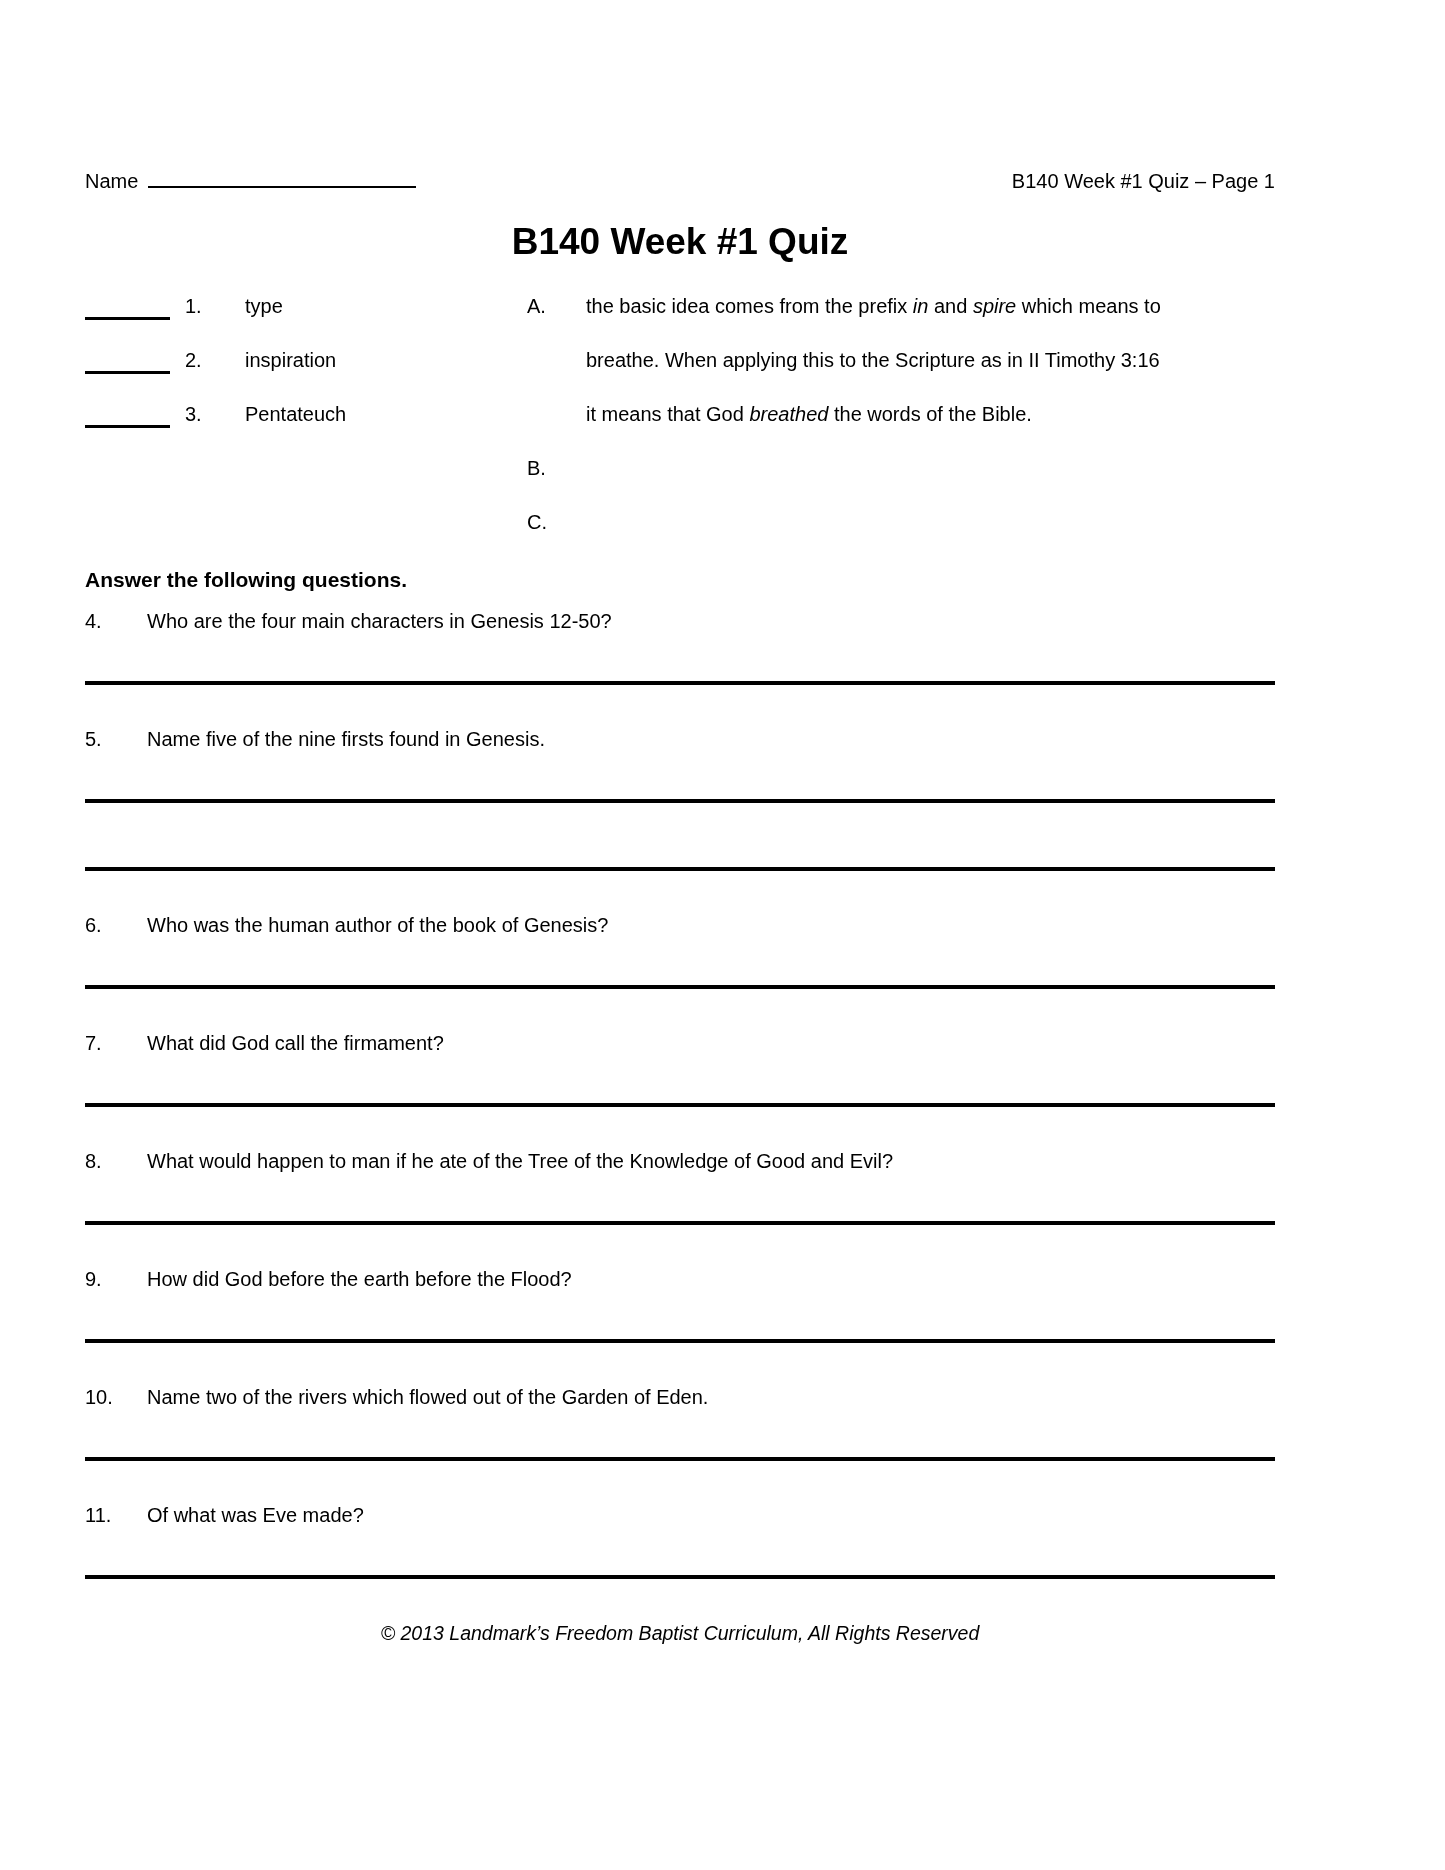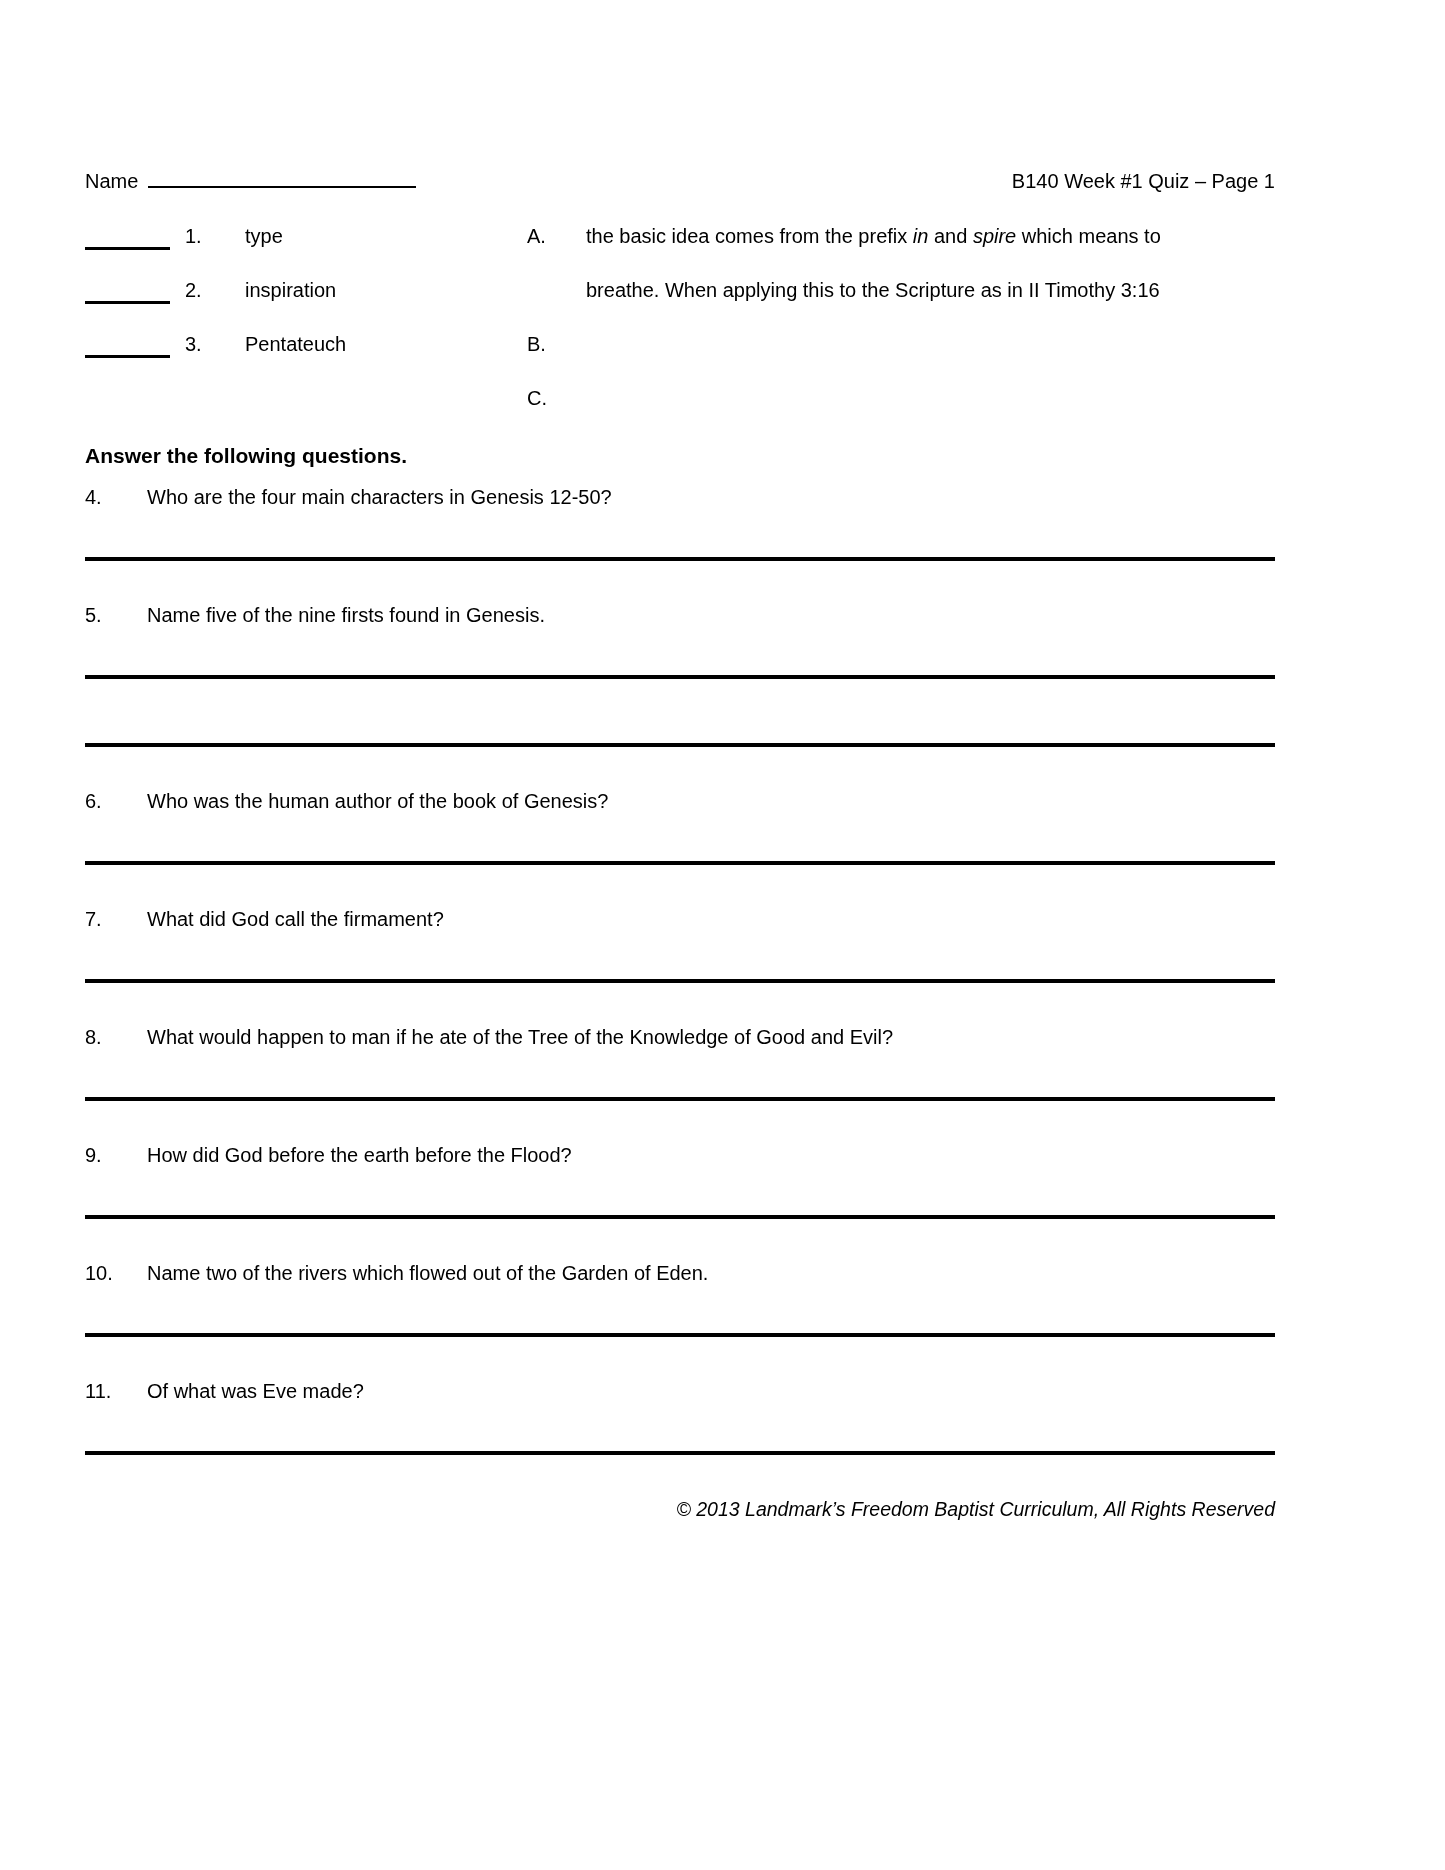--- a/index.html
+++ b/index.html
@@ -109,40 +109,41 @@
   .answer-line {
     height: 4px;
     background: #000;
     margin-top: 48px;
   }
   .answer-line.second { margin-top: 64px; }
 
   
   .footer-line {
     margin-top: 42px;
-    text-align: right;
+    text-align: center;
     font-style: italic;
     font-size: 19.5px;
     line-height: 24px;
   }
 </style>
 </head>
 <body>
 
 <div class="page">
   <div class="content">
 
     <div class="header-row">
       <div class="name-wrap">
         <span>Name</span>
         <span class="name-blank"></span>
       </div>
       <div>B140 Week #1 Quiz – Page 1</div>
     </div>
 
+    <div class="quiz-title">B140 Week #1 Quiz</div>
 
 
     <div class="match-body">
       <div class="match-left">
         <div class="m-row">
           <span class="m-blank"></span>
           <span class="m-num">1.</span>
           <span>type</span>
         </div>
         <div class="m-row">
@@ -160,20 +161,24 @@
       <div class="match-right">
         <div class="o-row">
           <span class="o-letter">A.</span>
           <span class="o-text"><span>the basic idea comes from the prefix </span><em>in</em><span> and </span><em>spire</em><span> which means to</span></span>
         </div>
         <div class="o-row">
           <span class="o-letter"></span>
           <span class="o-text"><span>breathe. When applying this to the Scripture as in II Timothy 3:16</span></span>
         </div>
         <div class="o-row">
+          <span class="o-letter"></span>
+          <span class="o-text"><span>it means that God </span><em>breathed</em><span> the words of the Bible.</span></span>
+        </div>
+        <div class="o-row">
           <span class="o-letter">B.</span>
         </div>
         <div class="o-row">
           <span class="o-letter">C.</span>
         </div>
       </div>
     </div>
 
     <div class="section-heading questions-heading">Answer the following questions.</div>
 

